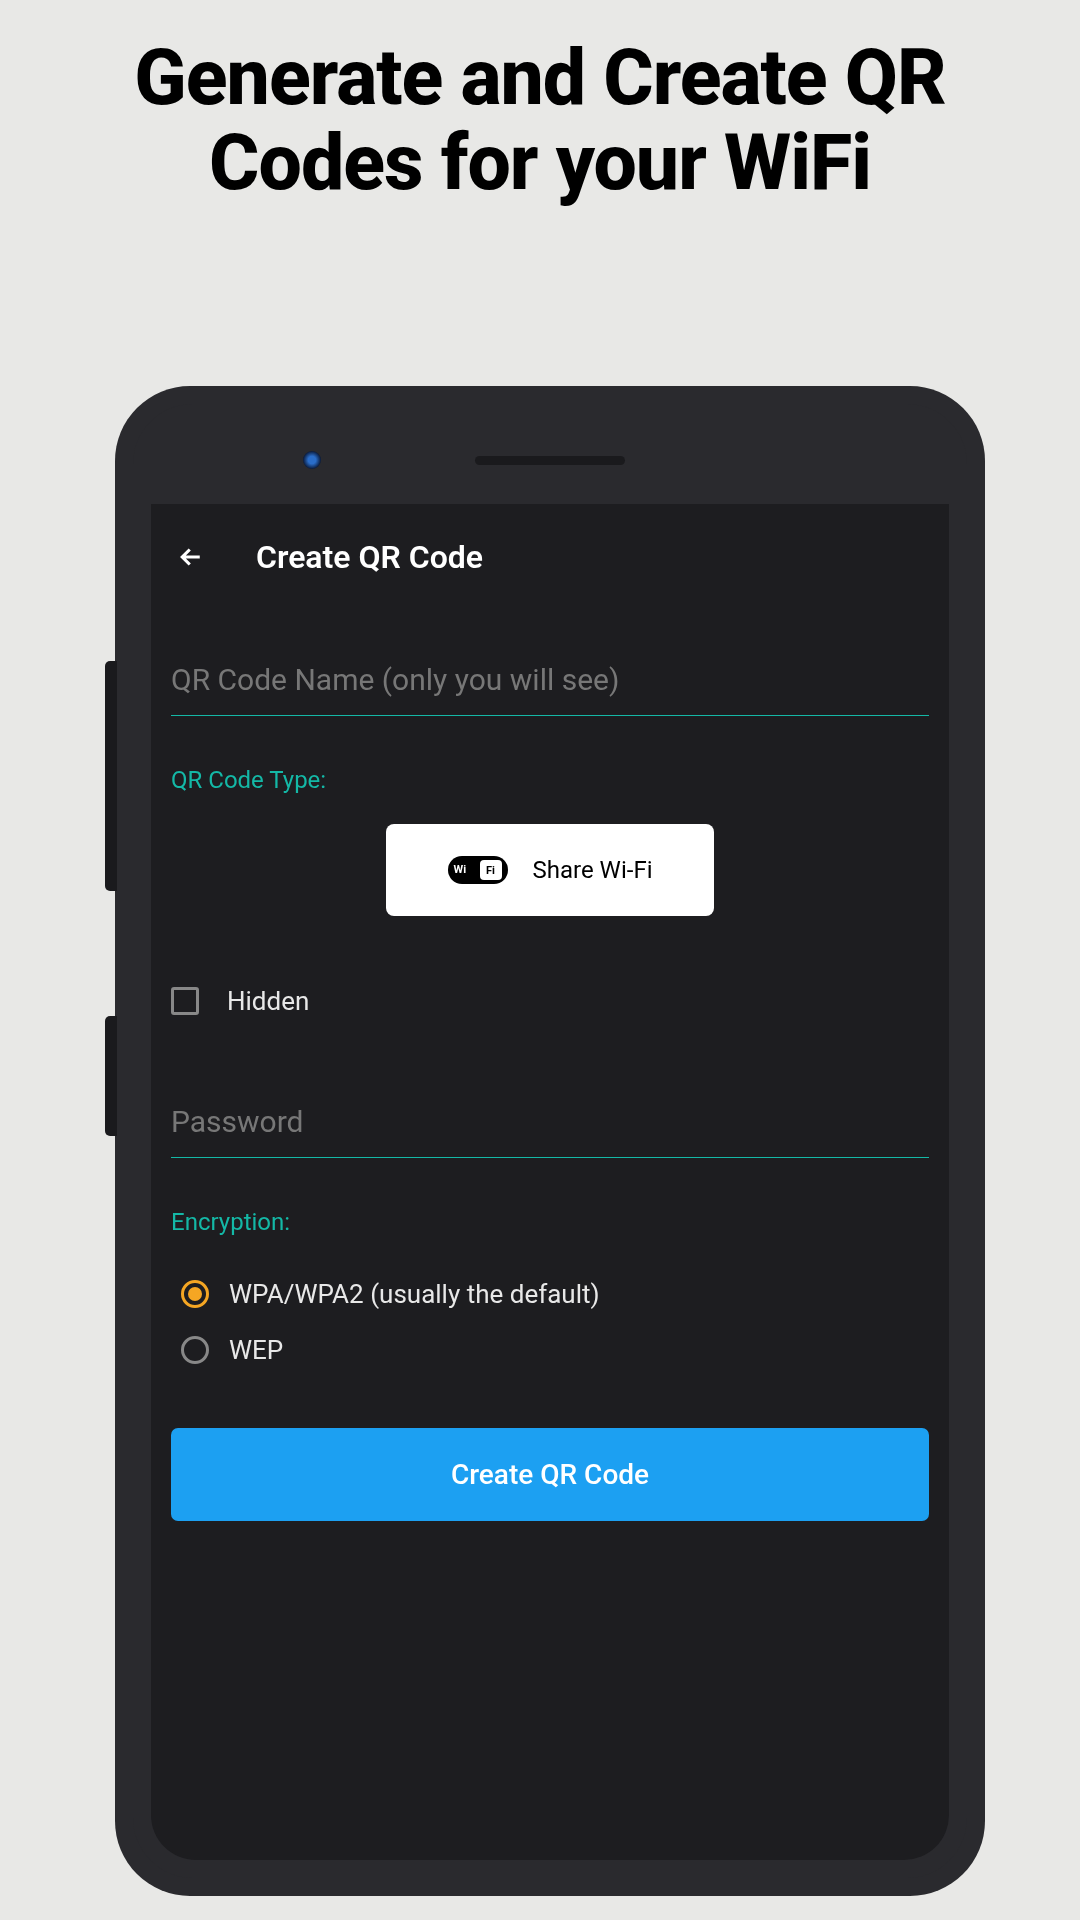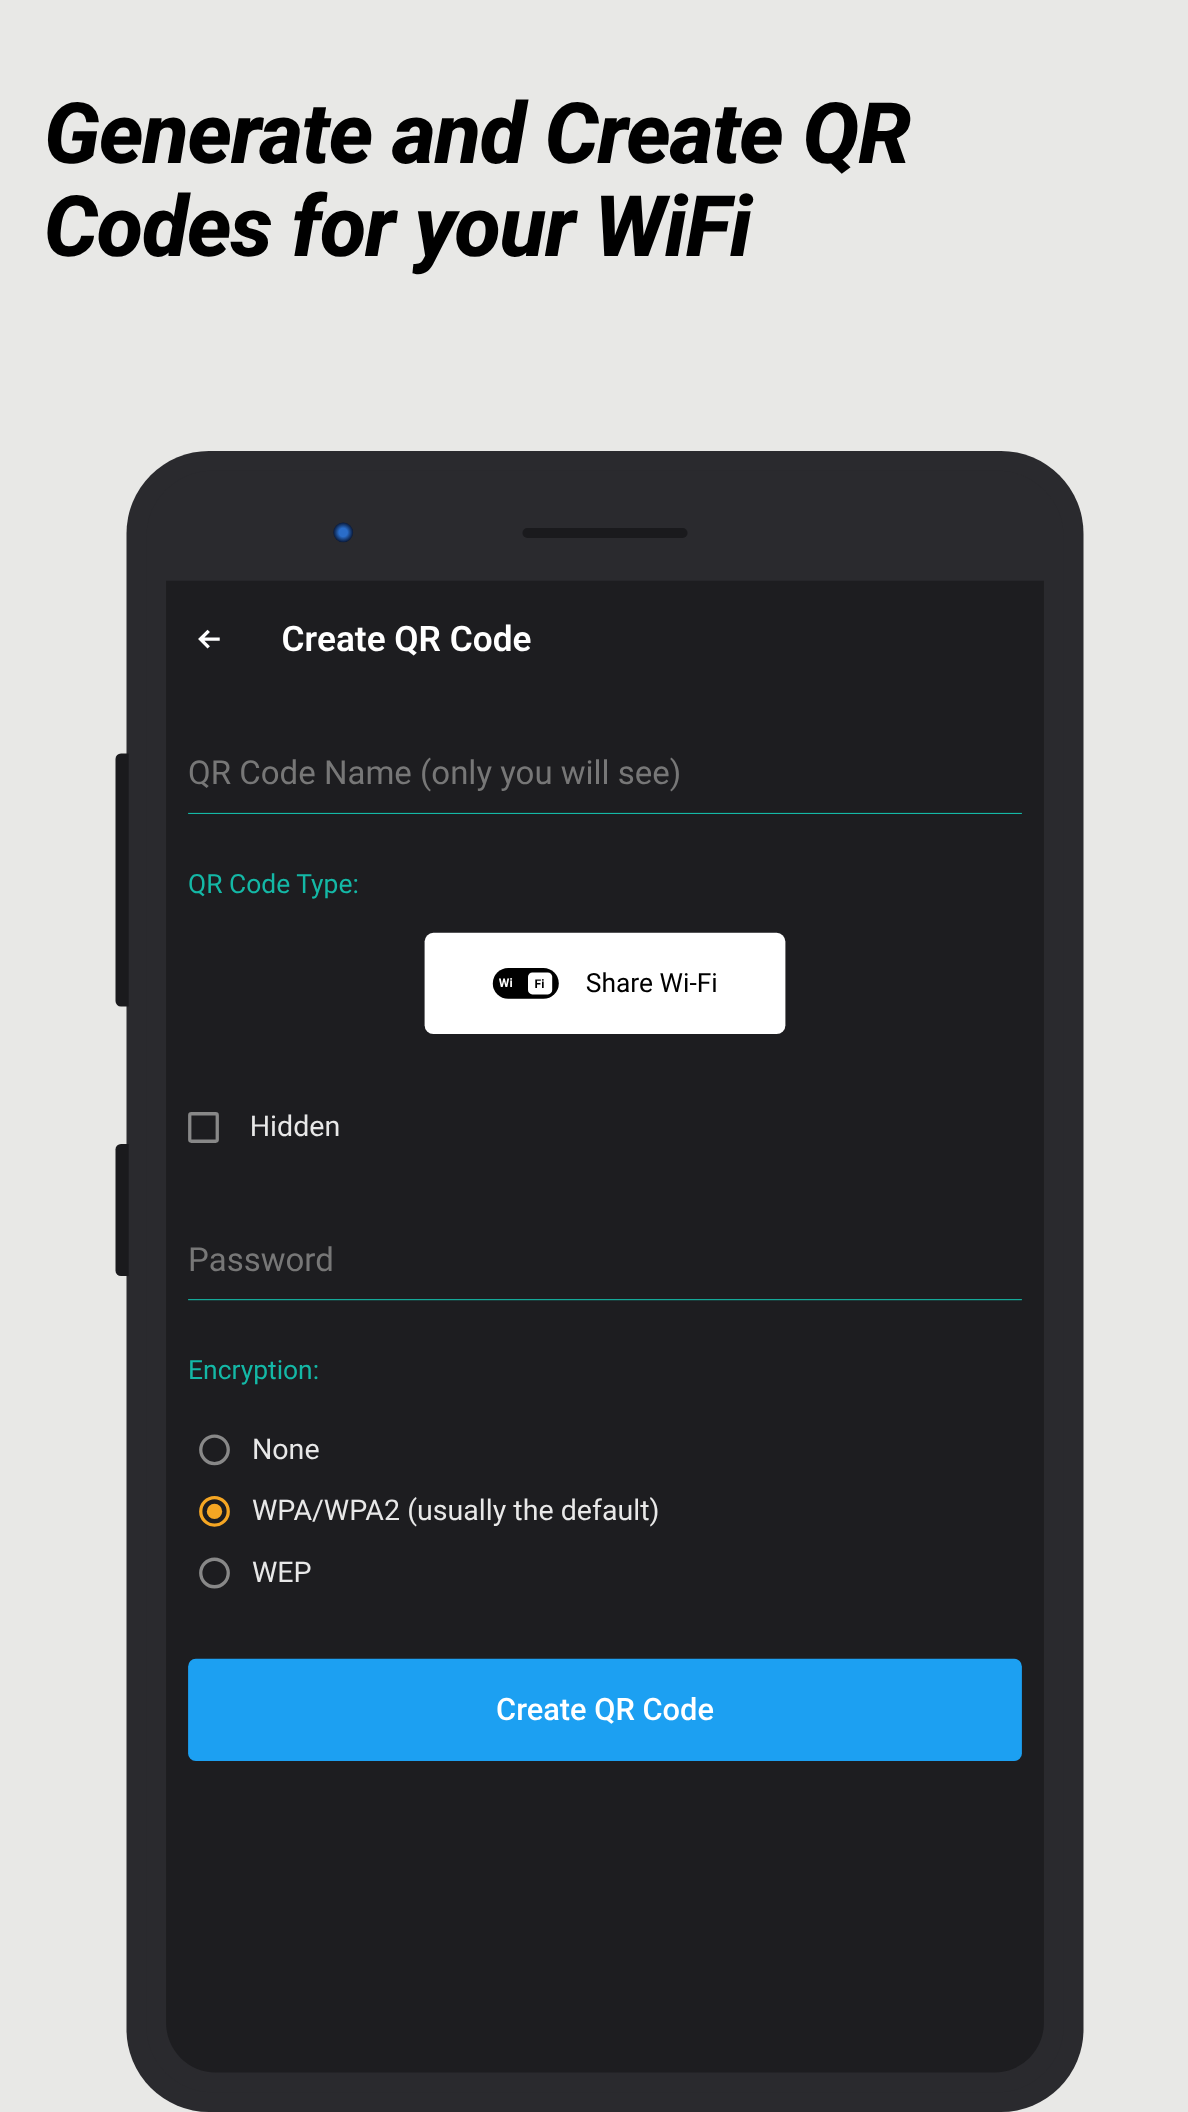--- a/index.html
+++ b/index.html
@@ -11,33 +11,33 @@
     body {
       width: 1080px;
       height: 1920px;
       background: #e8e8e6;
       font-family: -apple-system, BlinkMacSystemFont, "Segoe UI", Roboto, Arial, sans-serif;
       overflow: hidden;
       position: relative;
     }
     
     .marketing-title {
+      text-align: center;
       font-size: 77px;
       font-weight: 800;
       color: #000;
-      padding: 80px 40px 60px;
+      padding: 36px 40px 60px;
       line-height: 1.1;
       letter-spacing: -1px;
-      font-style: italic;
     }
     
     .phone-frame {
       position: absolute;
       left: 115px;
-      top: 410px;
+      top: 386px;
       width: 870px;
       height: 1510px;
       background: #2a2a2e;
       border-radius: 75px;
       padding: 18px;
     }
     
     .phone-inner-frame {
       width: 100%;
       height: 100%;
@@ -338,24 +338,20 @@
         </div>
         
         <div class="text-field">
           <input type="password" placeholder="Password" style="">
         </div>
         
         <div class="label">Encryption:</div>
         
         <div class="radio-group">
           <div class="radio-item">
-            <div class="radio"></div>
-            <span class="radio-label">None</span>
-          </div>
-          <div class="radio-item">
             <div class="radio selected"></div>
             <span class="radio-label">WPA/WPA2 (usually the default)</span>
           </div>
           <div class="radio-item">
             <div class="radio"></div>
             <span class="radio-label">WEP</span>
           </div>
         </div>
         
         <button class="primary-button">Create QR Code</button>

